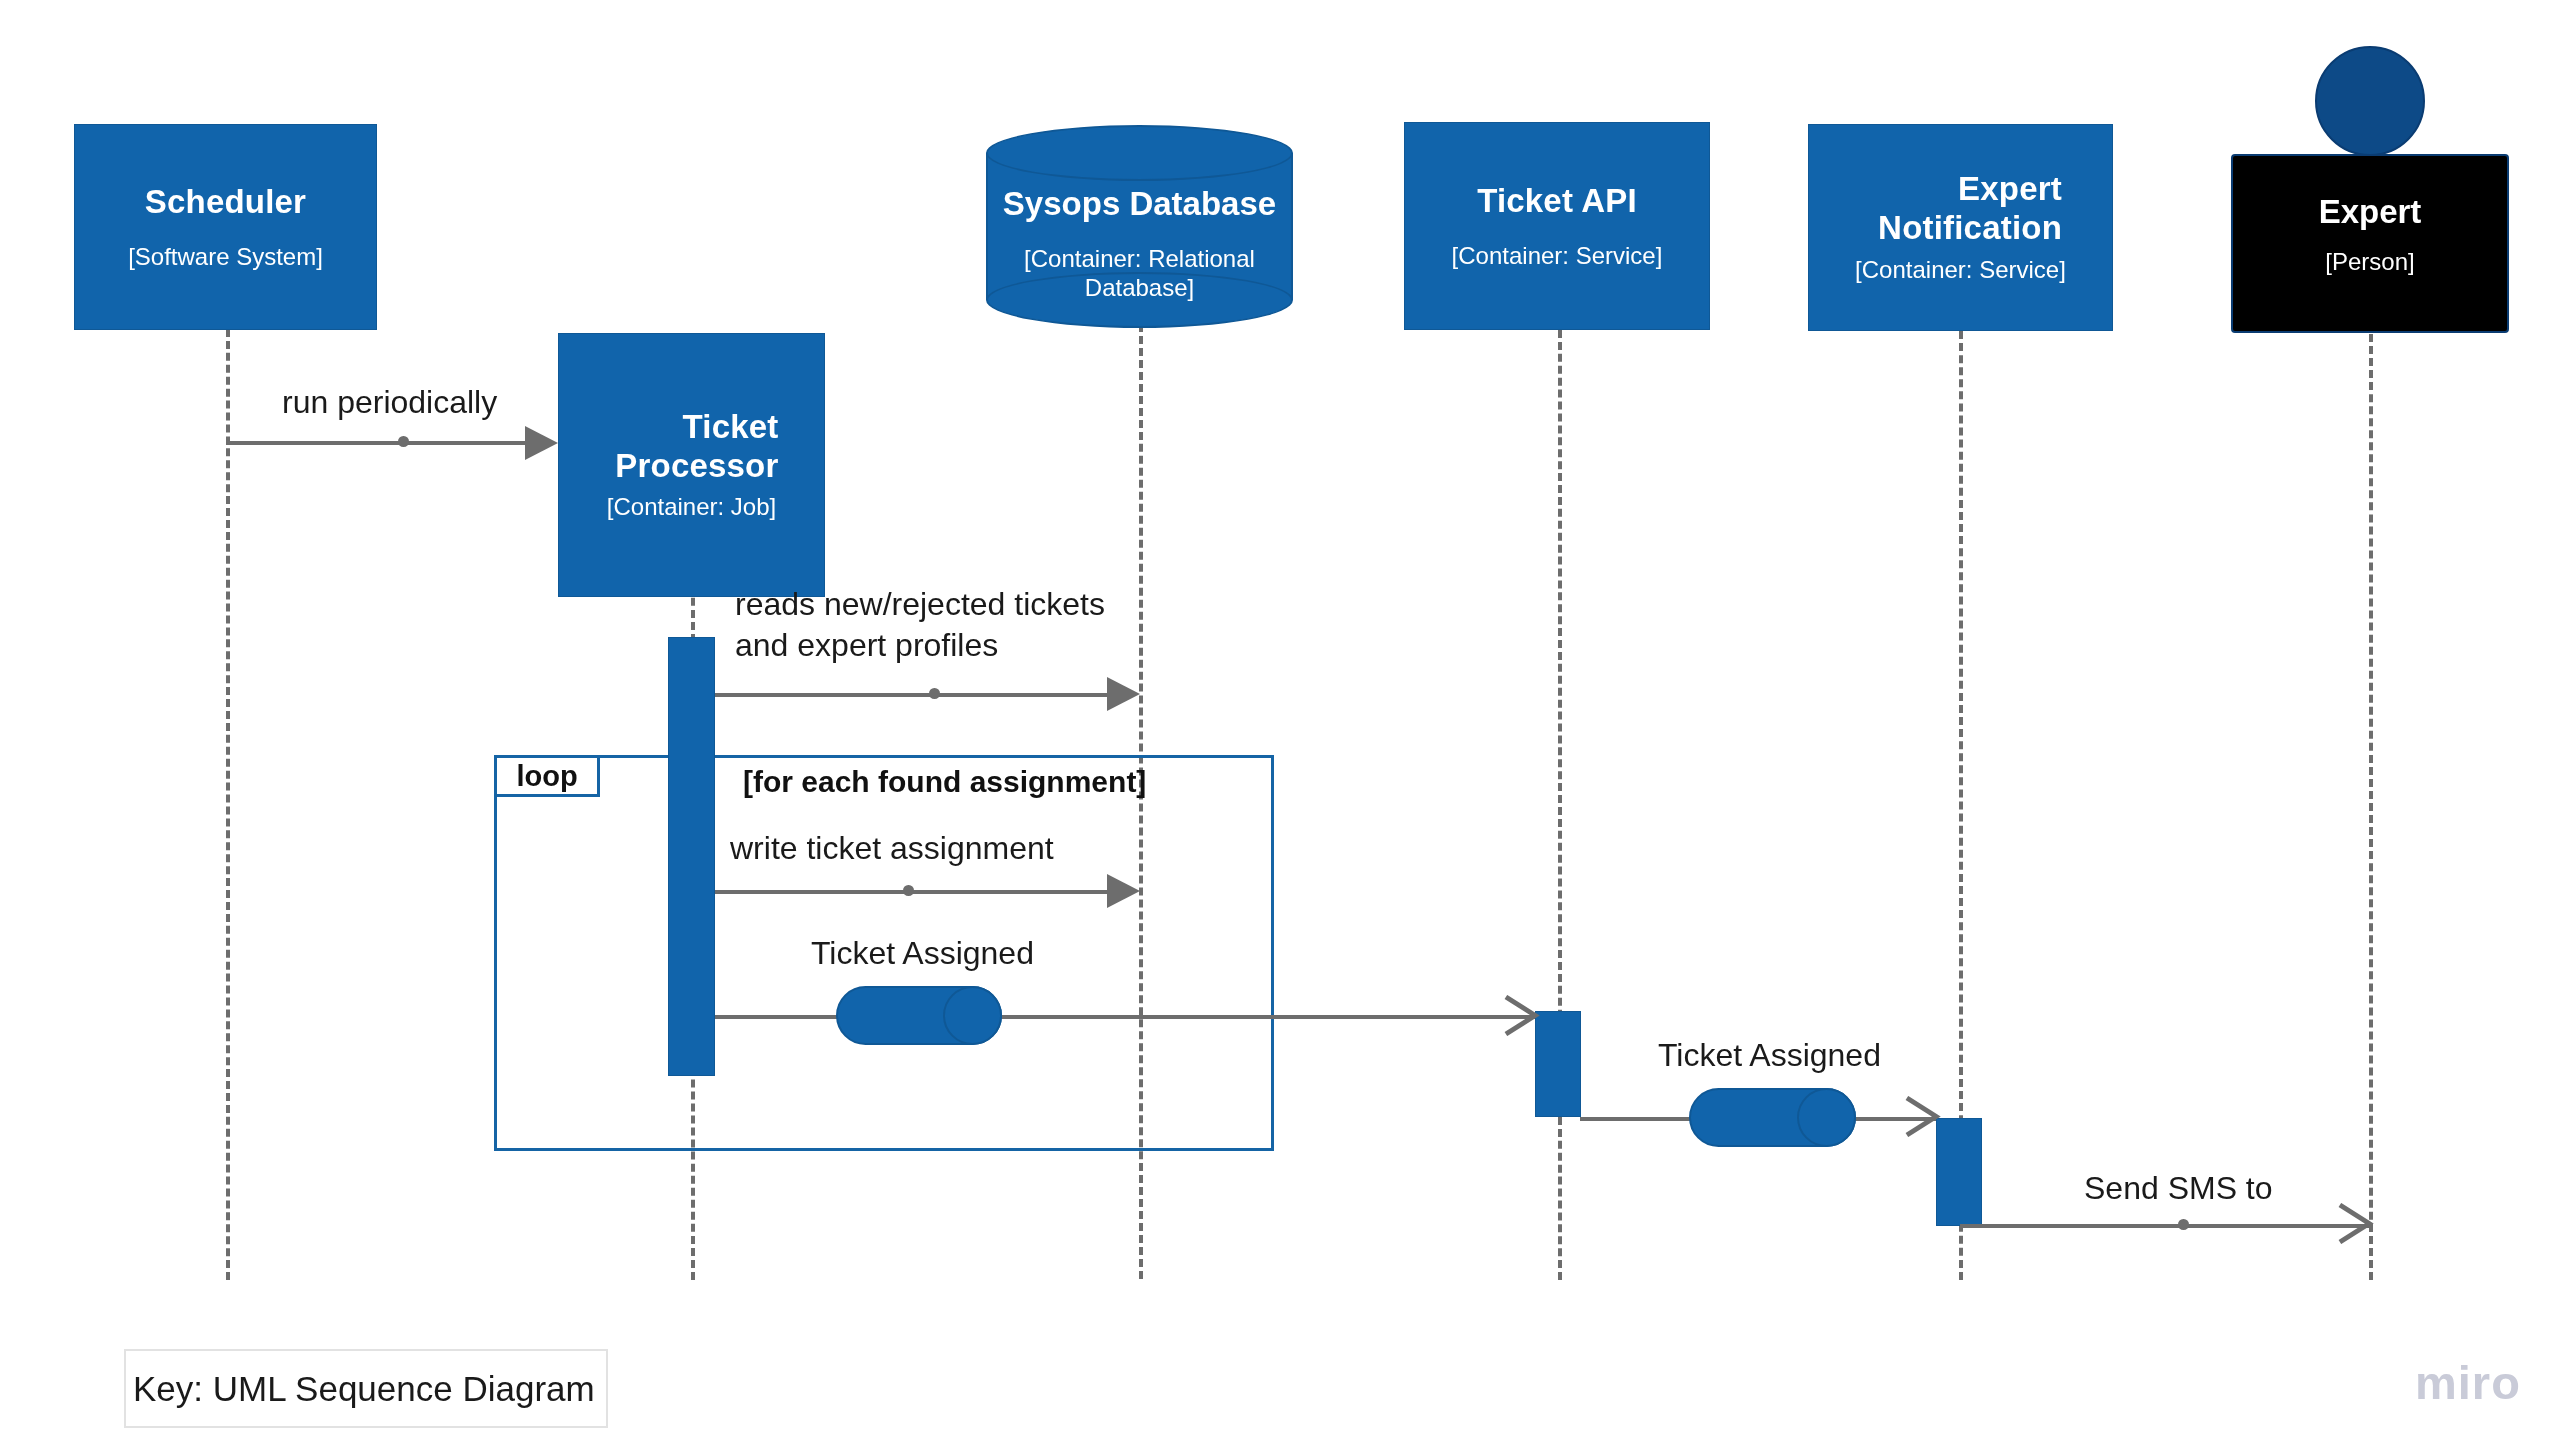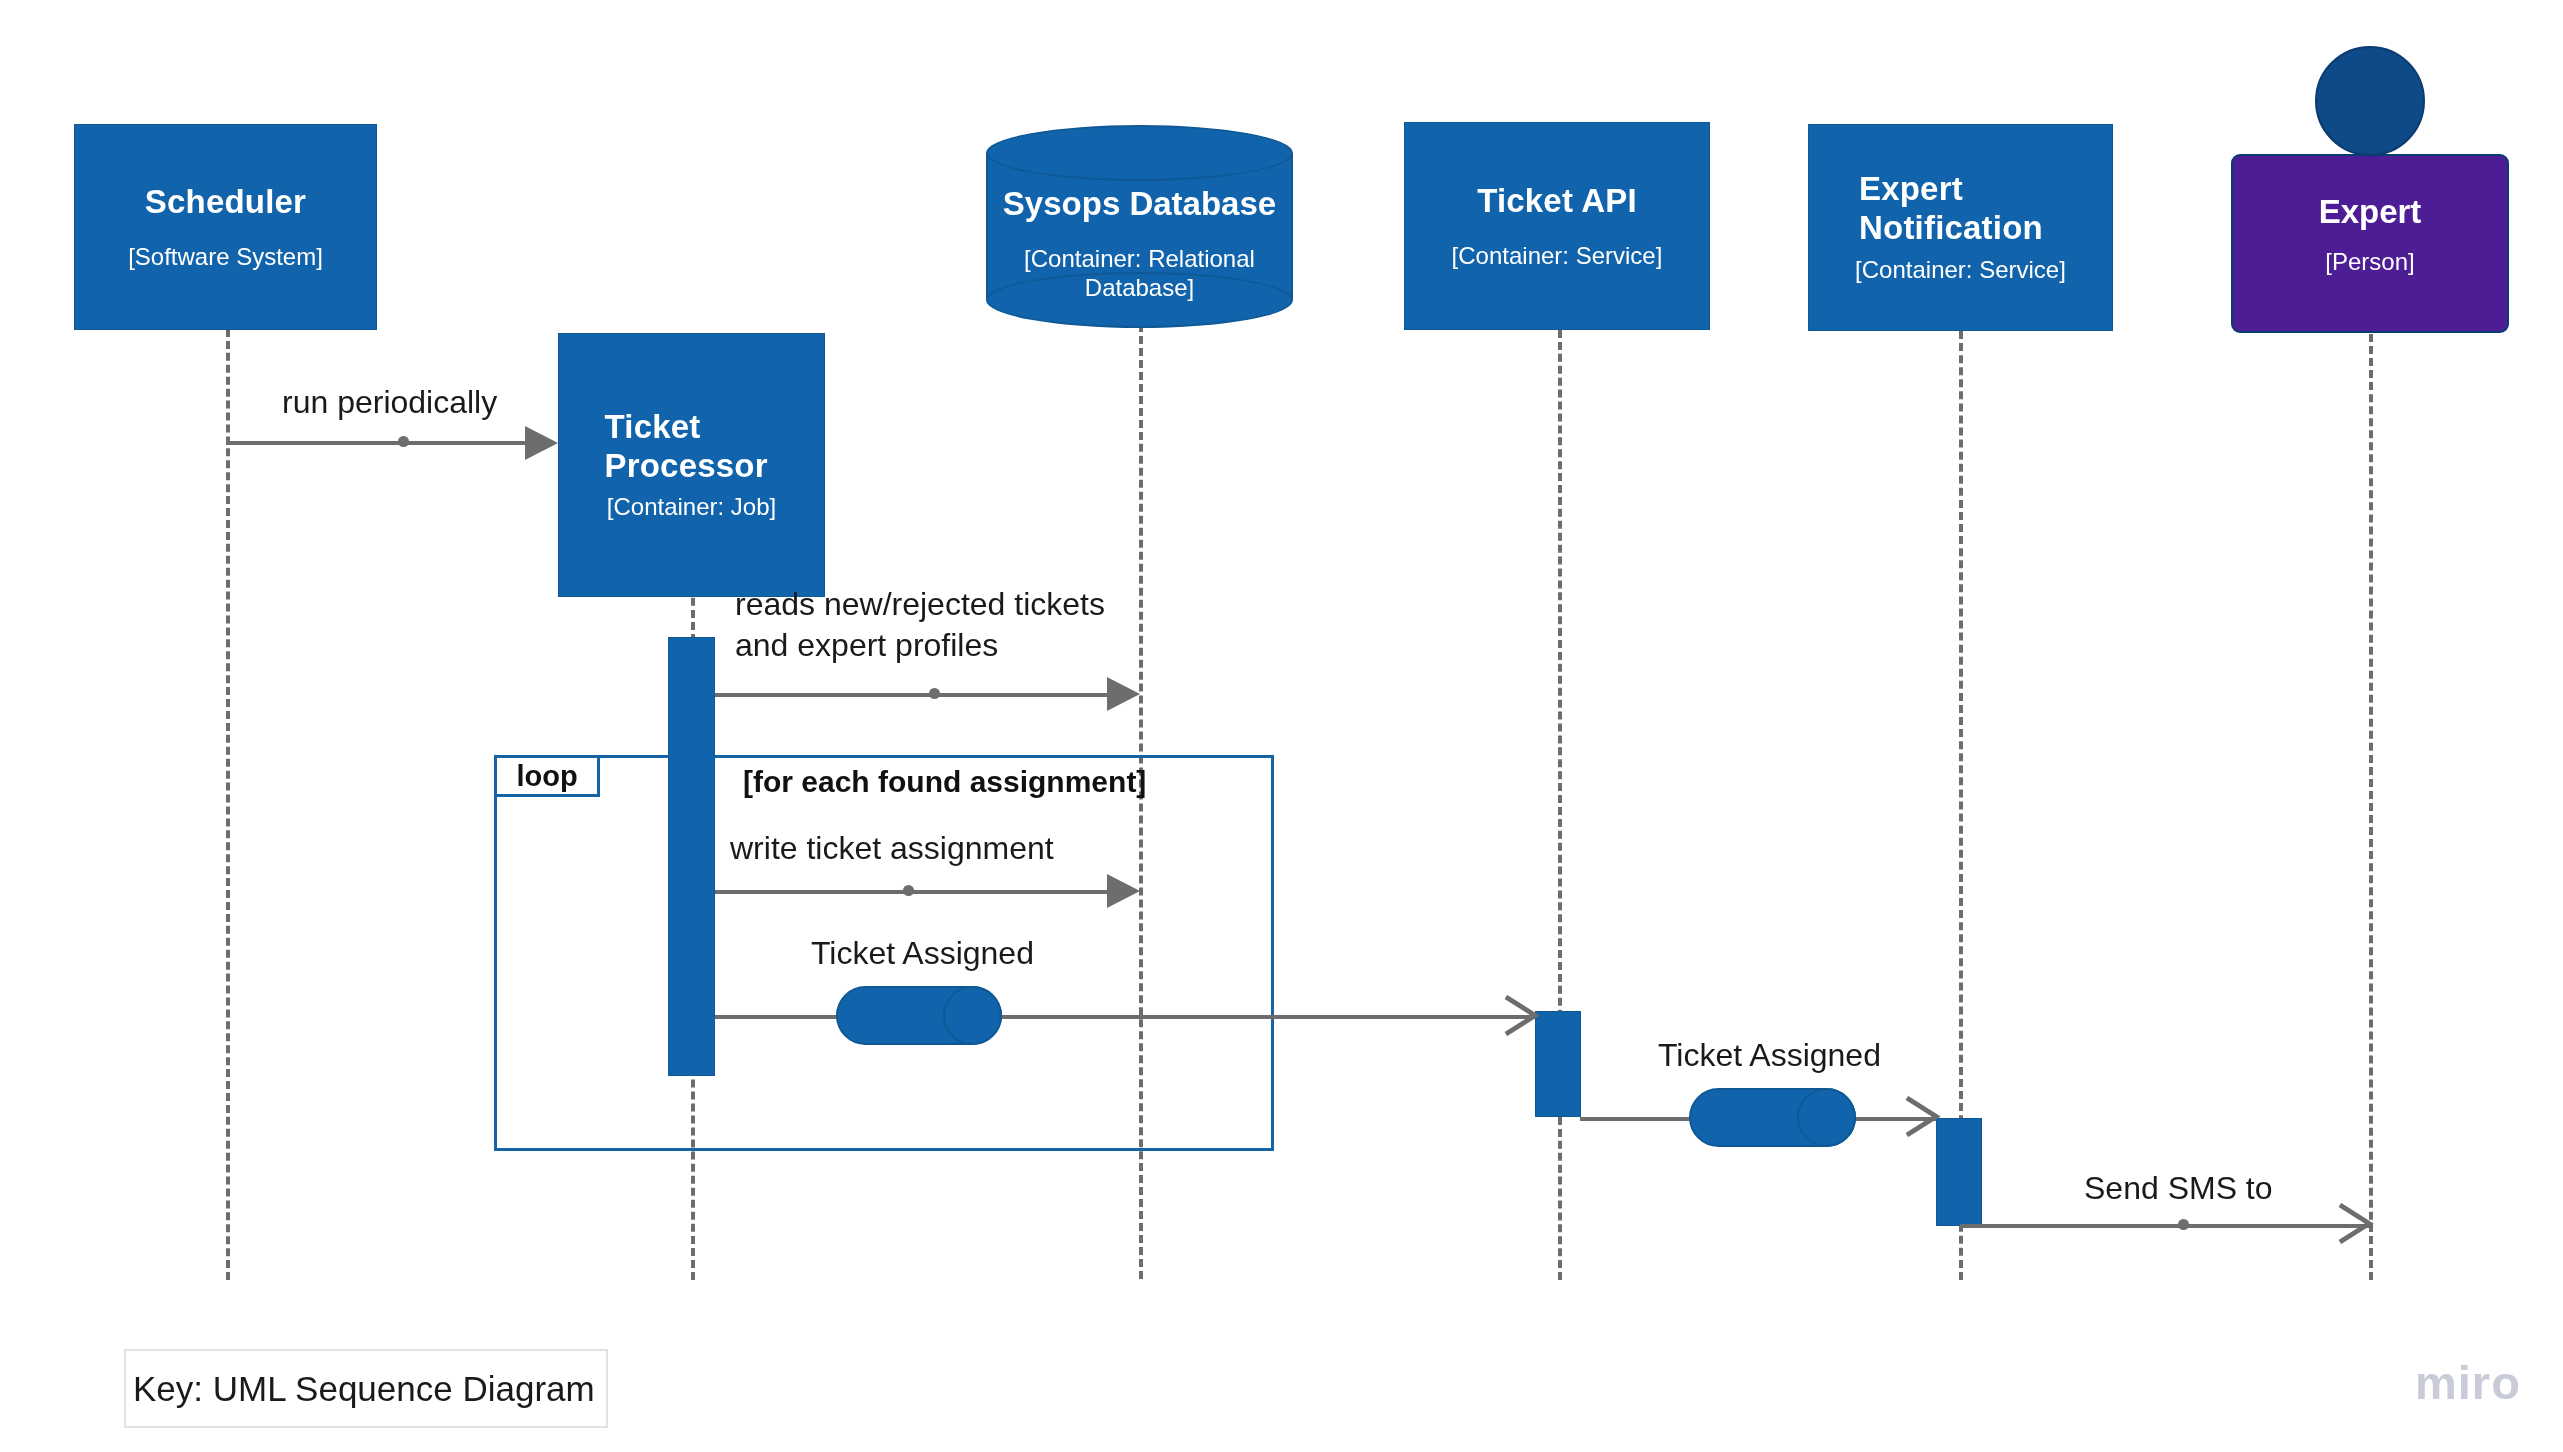--- a/index.html
+++ b/index.html
@@ -25,21 +25,21 @@
   .participant {
     position: absolute;
     background: #1164ab;
     border: 1.9px solid #0f5896;
     box-sizing: border-box;
     color: #ffffff;
     display: flex;
     flex-direction: column;
     align-items: center;
     justify-content: center;
-    text-align: left;
+    text-align: right;
     padding: 5.8px 9.7px;
   }
   .participant .p-title {
     font-weight: bold;
     font-size: 33px;
     line-height: 1.18;
     letter-spacing: 0.2px;
   }
   .participant .p-tech {
     font-size: 24px;
@@ -91,23 +91,23 @@
   .person { position: absolute; }
   .person .head {
     position: absolute;
     background: #0d4a87;
     border: 2.9px solid #0a3c72;
     border-radius: 50%;
     box-sizing: border-box;
   }
   .person .body {
     position: absolute;
-    background: #4c1d95;
+    background: #000000;
     border: 2.9px solid #0a3c72;
-    border-radius: 9px;
+    border-radius: 4px;
     box-sizing: border-box;
     color: #fff;
     text-align: center;
   }
   .person .p-title {
     font-weight: bold;
     font-size: 33px;
   }
   .person .p-tech {
     font-size: 24px;

